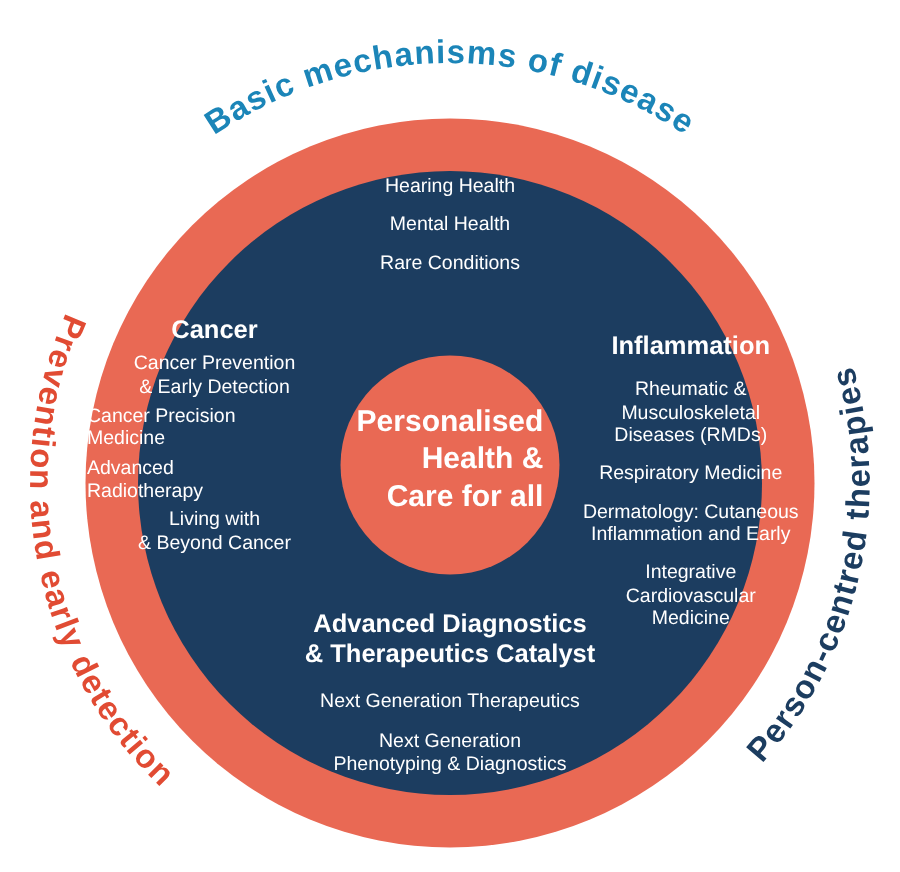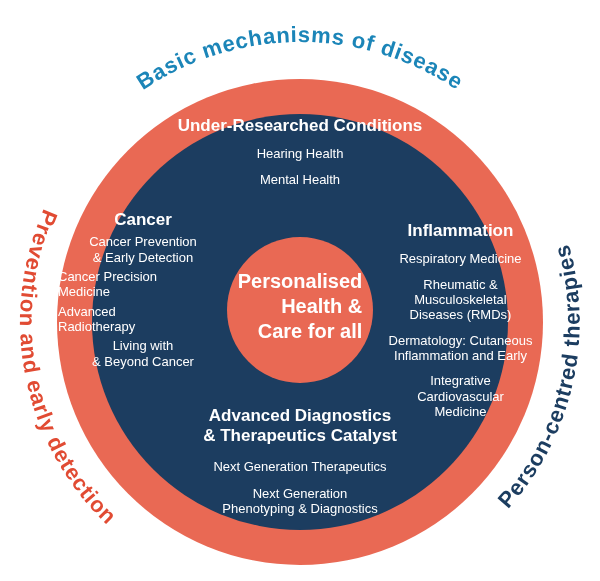--- a/index.html
+++ b/index.html
@@ -51,43 +51,43 @@
     <text class="curved" text-anchor="middle" fill="#E14B33">
       <textPath href="#arcLeft" startOffset="55%">Prevention and early detection</textPath>
     </text>
 
     <text class="curved" text-anchor="middle" fill="#1C3D60">
       <textPath href="#arcRight" startOffset="42%">Person-centred therapies</textPath>
     </text>
   </svg>
 
   <div class="block sec sec-top">
-    <div class="sec-title">Under-Researched Conditions</div>
     <div class="item">Hearing Health</div>
     <div class="item">Mental Health</div>
+    <div class="item">Rare Conditions</div>
   </div>
 
   <div class="block sec sec-left">
     <div class="sec-title">Cancer</div>
     <div class="item">Cancer Prevention
 &amp; Early Detection</div>
     <div class="item align-left">Cancer Precision
 Medicine</div>
     <div class="item align-left">Advanced
 Radiotherapy</div>
     <div class="item">Living with
 &amp; Beyond Cancer</div>
   </div>
 
   <div class="block sec sec-right">
     <div class="sec-title">Inflammation</div>
-    <div class="item">Respiratory Medicine</div>
     <div class="item">Rheumatic &amp;
 Musculoskeletal
 Diseases (RMDs)</div>
+    <div class="item">Respiratory Medicine</div>
     <div class="item">Dermatology: Cutaneous
 Inflammation and Early</div>
     <div class="item">Integrative
 Cardiovascular
 Medicine</div>
   </div>
 
   <div class="block sec sec-bottom">
     <div class="sec-title">Advanced Diagnostics
 &amp; Therapeutics Catalyst</div>

